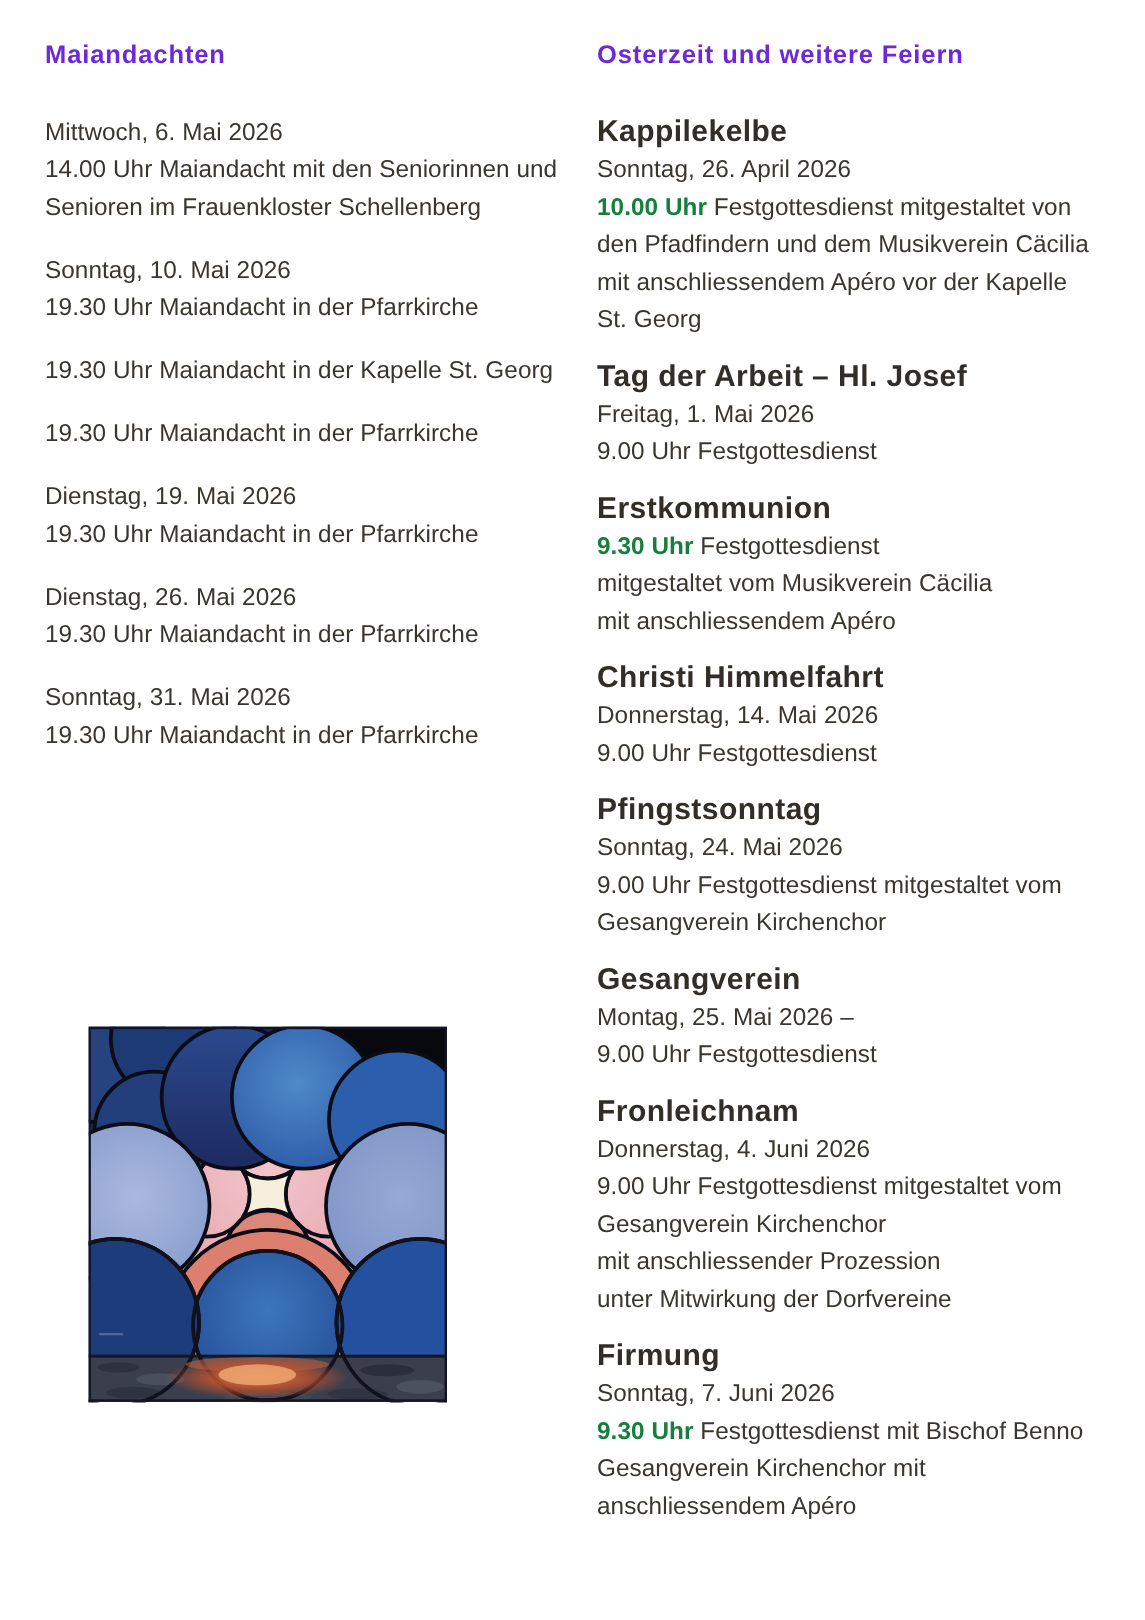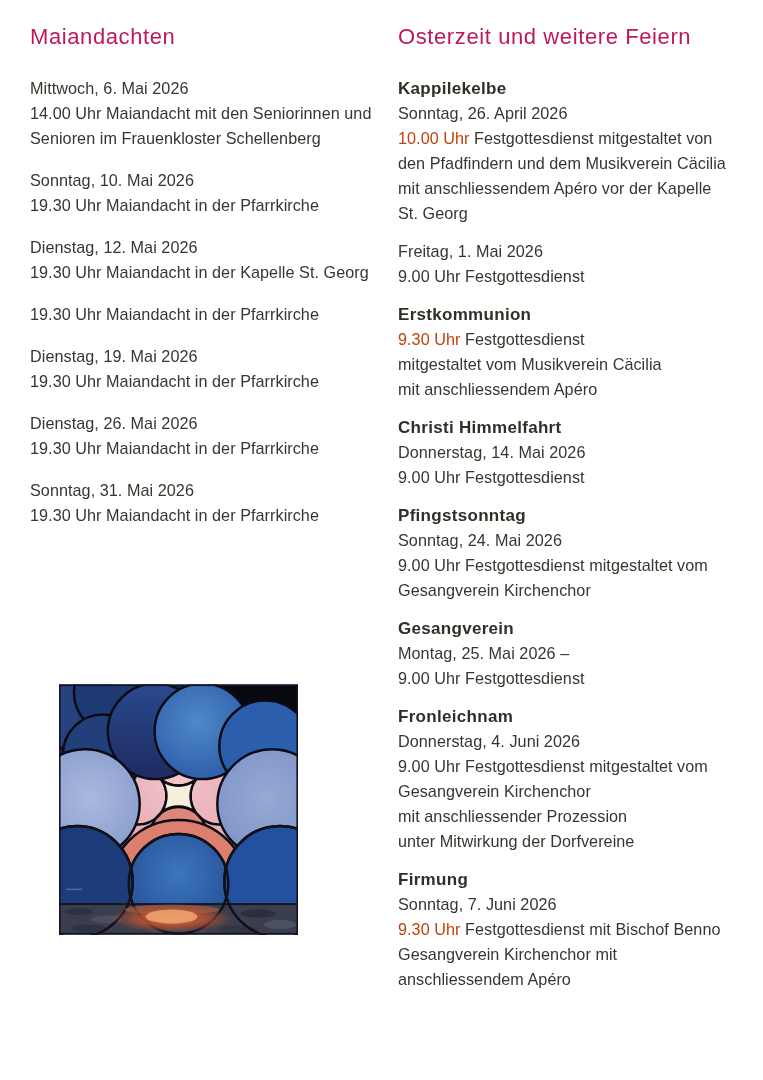--- a/index.html
+++ b/index.html
@@ -10,44 +10,44 @@
     background: #ffffff;
     font-family: "Liberation Sans", sans-serif;
     color: #3a352e;
     overflow: hidden;
   }
   .col { position: absolute; top: 27px; }
   .col-left  { left: 30px;  width: 360px; }
   .col-right { left: 398px; width: 355px; }
   .heading {
     margin: 0 0 29px 0;
-    font-size: 22px;
-    font-weight: normal;
+    font-size: 17px;
+    font-weight: bold;
     letter-spacing: 0.6px;
     line-height: 20px;
-    color: #be185d;
+    color: #6d28d9;
     white-space: nowrap;
   }
   .line {
     font-size: 16.2px;
     line-height: 25px;
     letter-spacing: 0.05px;
     white-space: nowrap;
   }
   .entry { margin-bottom: 17px; }
   .section { margin-bottom: 13px; }
   .title-line {
-    font-size: 17px;
+    font-size: 20px;
     font-weight: bold;
     line-height: 25px;
     letter-spacing: 0.3px;
     color: #322d27;
     white-space: nowrap;
   }
-  .line strong { font-weight: normal; color: #c2410c; text-align: center; }
+  .line strong { font-weight: bold; color: #15803d; text-align: center; }
   .it { }
   .glass {
     position: absolute;
     left: 59px;
     top: 684px;
     width: 239px;
     height: 251px;
   }
   .glass svg { display: block; }
 </style>
@@ -64,21 +64,20 @@
       <div class="line"><span>14.00 Uhr Maiandacht mit den Seniorinnen und</span><span class="it"></span></div>
       <div class="line"><span>Senioren im </span><span class="it">Frauenkloster Schellenberg</span></div>
     </div>
 
     <div class="entry">
       <div class="line">Sonntag, 10. Mai 2026</div>
       <div class="line"><span>19.30 Uhr Maiandacht in der Pfarrkirche</span><span class="it"></span></div>
     </div>
 
     <div class="entry">
-      <div class="line">Dienstag, 12. Mai 2026</div>
       <div class="line"><span>19.30 Uhr Maiandacht in der </span><span class="it">Kapelle St. Georg</span></div>
     </div>
 
     <div class="entry">
       <div class="line"><span>19.30 Uhr Maiandacht in der Pfarrkirche</span><span class="it"></span></div>
     </div>
 
     <div class="entry">
       <div class="line">Dienstag, 19. Mai 2026</div>
       <div class="line"><span>19.30 Uhr Maiandacht in der Pfarrkirche</span><span class="it"></span></div>
@@ -101,20 +100,21 @@
     <div class="section">
       <div class="title-line">Kappilekelbe</div>
       <div class="line"><strong></strong><span>Sonntag, 26. April 2026</span></div>
       <div class="line"><strong>10.00 Uhr</strong><span> Festgottesdienst mitgestaltet von</span></div>
       <div class="line"><strong></strong><span>den Pfadfindern und dem Musikverein Cäcilia</span></div>
       <div class="line"><strong></strong><span>mit anschliessendem Apéro vor der Kapelle</span></div>
       <div class="line"><strong></strong><span>St. Georg</span></div>
     </div>
 
     <div class="section">
+      <div class="title-line">Tag der Arbeit – Hl. Josef</div>
       <div class="line"><strong></strong><span>Freitag, 1. Mai 2026</span></div>
       <div class="line"><strong></strong><span>9.00 Uhr Festgottesdienst</span></div>
     </div>
 
     <div class="section">
       <div class="title-line">Erstkommunion</div>
       <div class="line"><strong>9.30 Uhr</strong><span> Festgottesdienst</span></div>
       <div class="line"><strong></strong><span>mitgestaltet vom Musikverein Cäcilia</span></div>
       <div class="line"><strong></strong><span>mit anschliessendem Apéro</span></div>
     </div>

